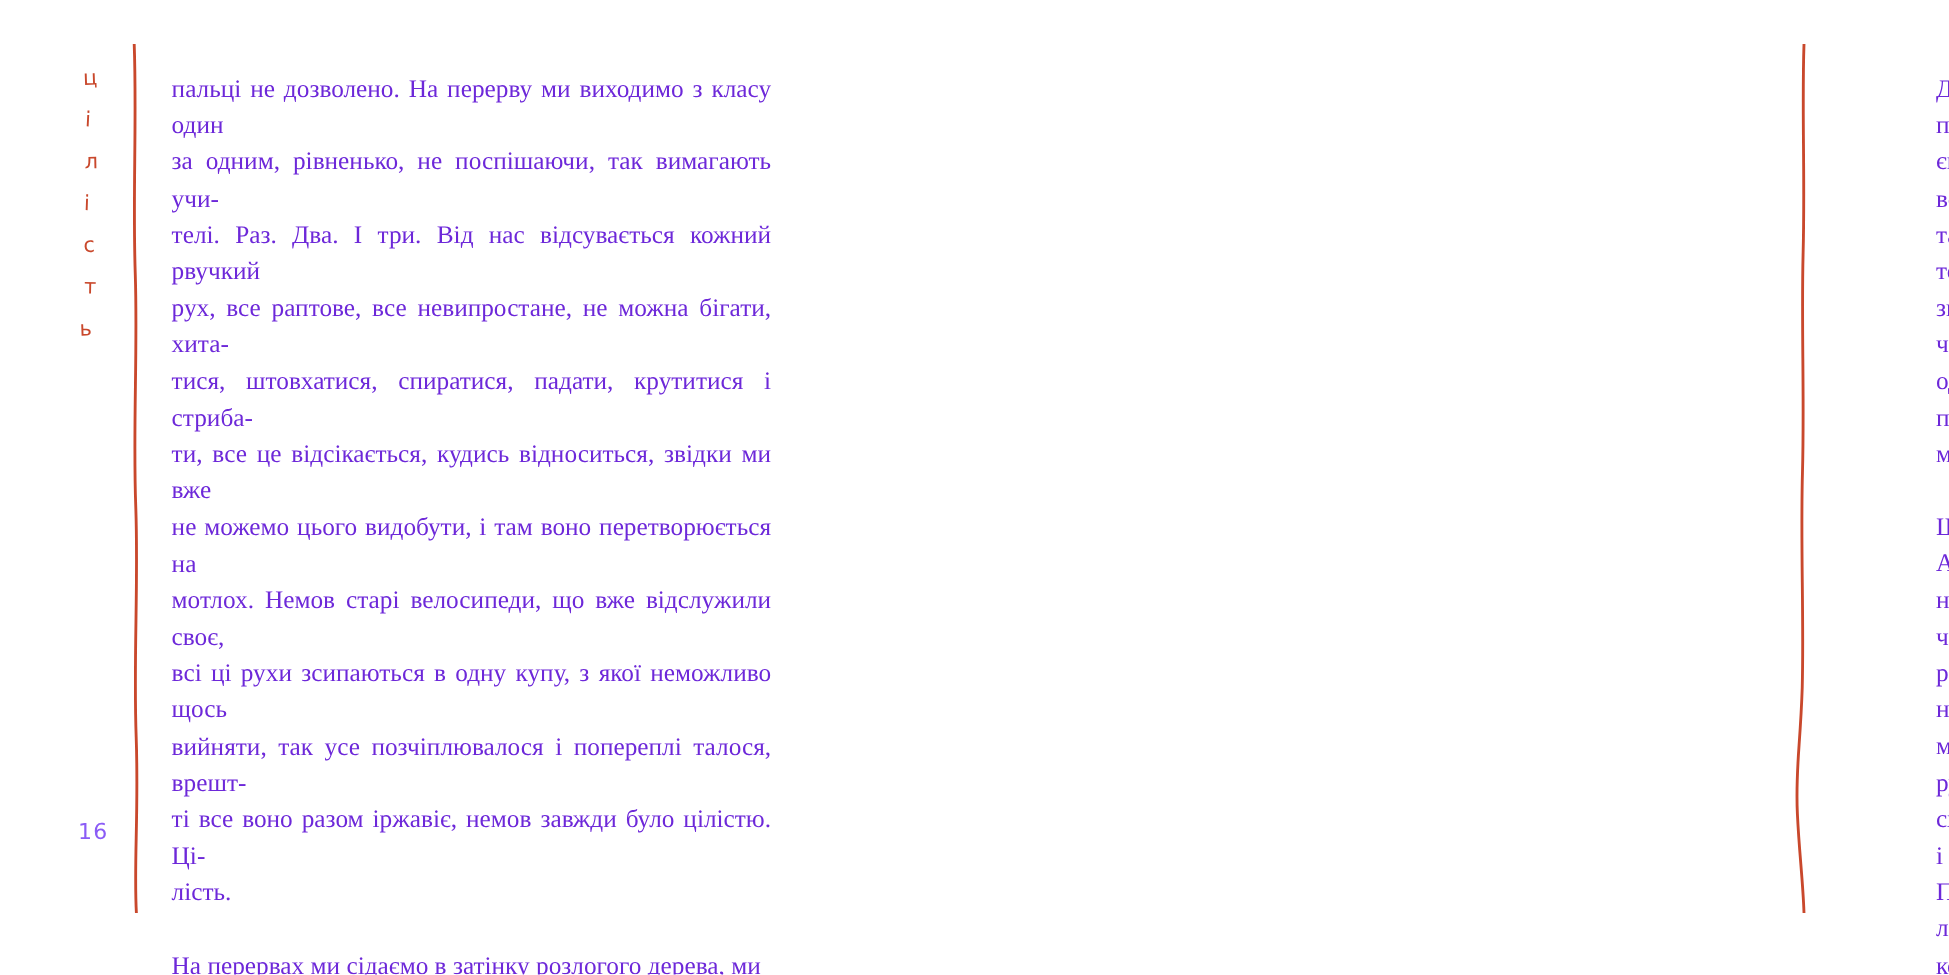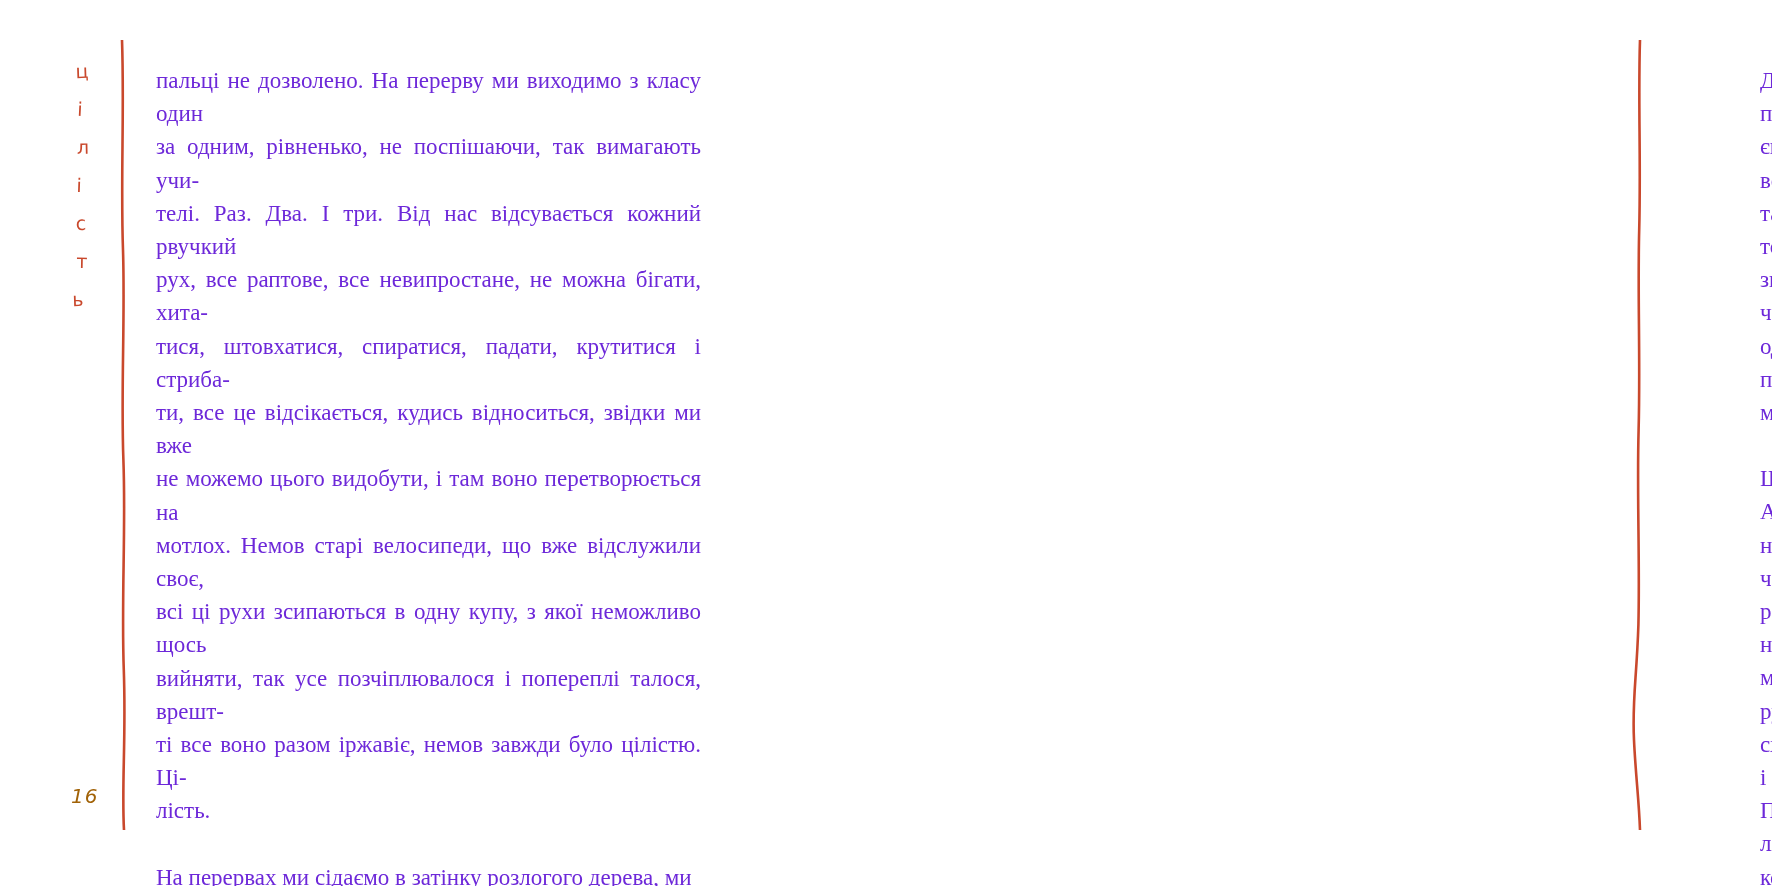--- a/index.html
+++ b/index.html
@@ -68,26 +68,25 @@
   .runhead-left .ch:nth-child(2) { transform: translateX(-1px) rotate(3deg); }
   .runhead-left .ch:nth-child(3) { transform: translateX(2px) rotate(-1deg); }
   .runhead-left .ch:nth-child(4) { transform: translateX(-2px) rotate(2deg); }
   .runhead-left .ch:nth-child(5) { transform: translateX(0px) rotate(-3deg); }
   .runhead-left .ch:nth-child(6) { transform: translateX(1px) rotate(1deg); }
   .runhead-left .ch:nth-child(7) { transform: translateX(-3px) rotate(-2deg); }
 
   
   .folio {
     position: absolute;
-    top: 784px;
+    top: 744px;
     font-family: "DejaVu Sans", sans-serif;
     font-size: 20px;
-    color: #a16207;
+    color: #8b5cf6;
     letter-spacing: 1px;
-    font-style: italic;
   }
   .folio-left  { left: 71px; }
 
   
   .column {
     position: absolute;
     top: 64px;
     width: 545px;
     font-size: 23px;
     line-height: 33.2px;

